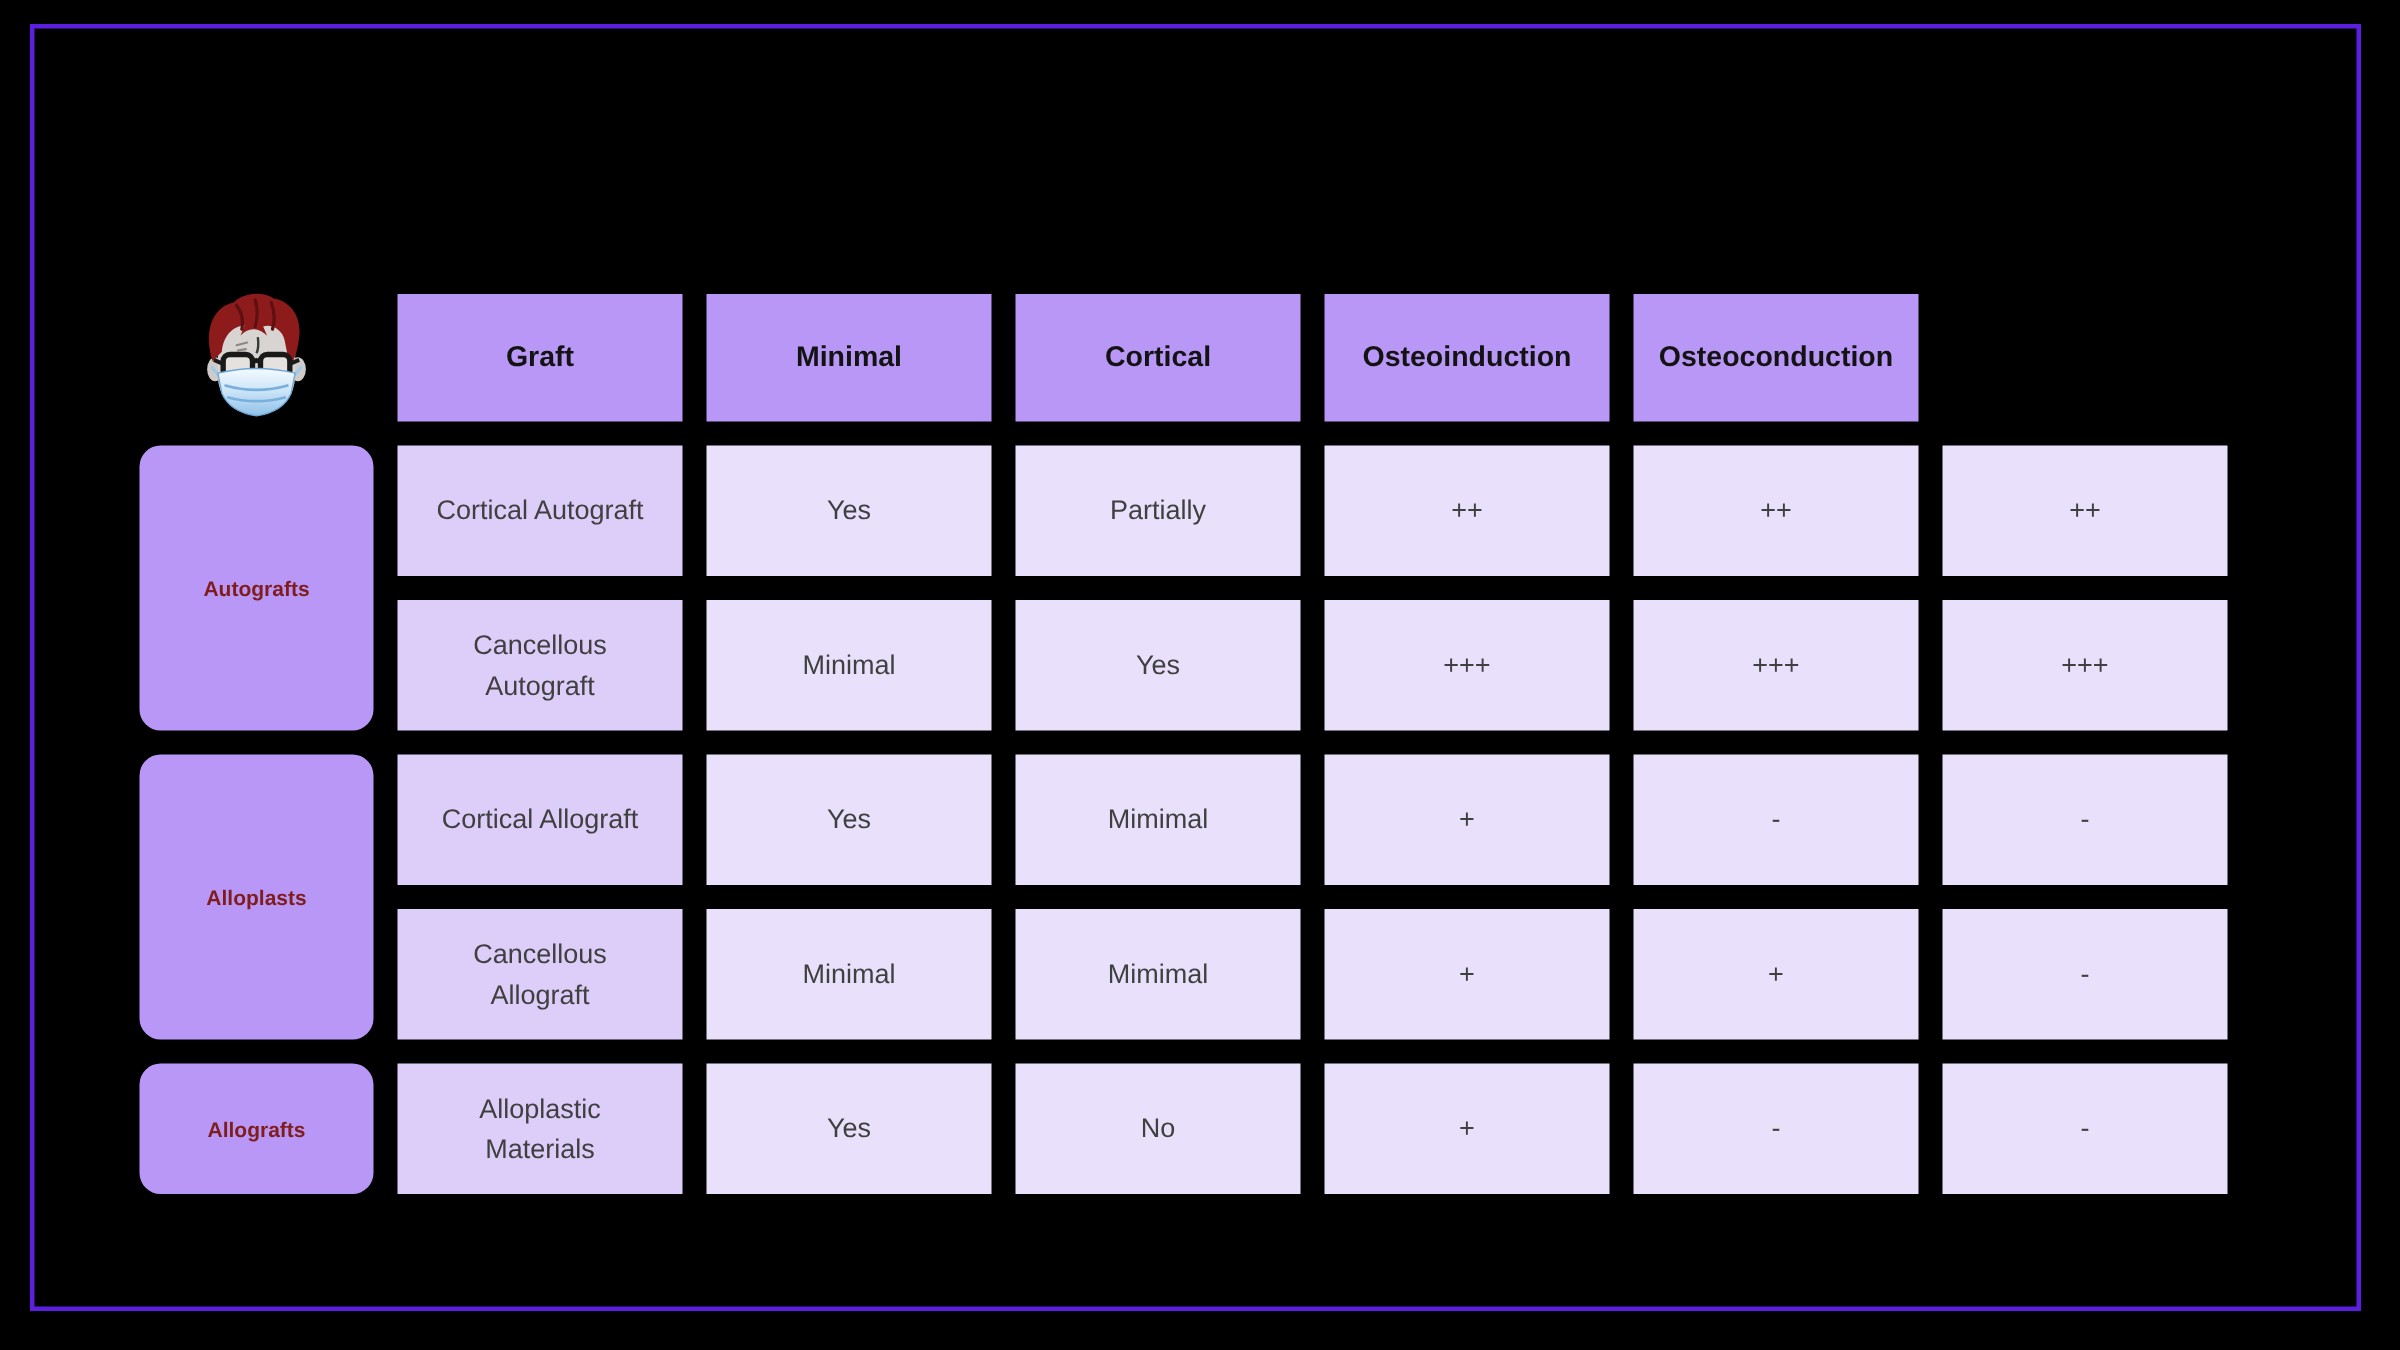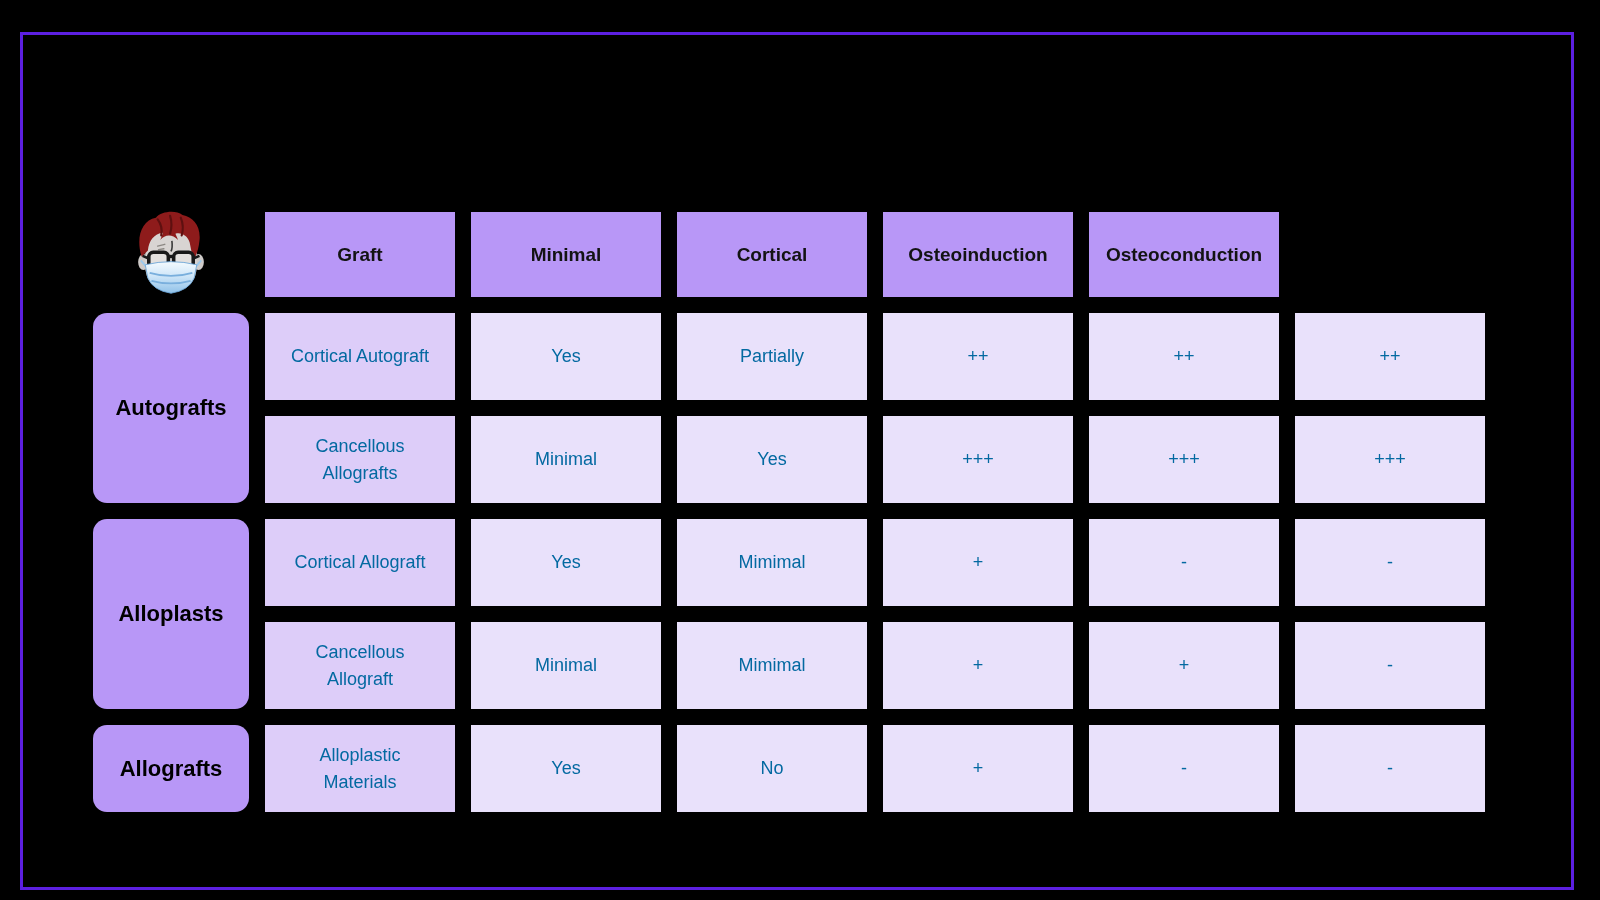--- a/index.html
+++ b/index.html
@@ -4,21 +4,21 @@
 <style>
   html,body{margin:0;padding:0;}
   body{
     width:1600px;height:900px;
     background:#000000;
     overflow:hidden;
     position:relative;
     font-family:"Liberation Sans","DejaVu Sans",sans-serif;
   }
   .frame{
-    position:absolute;left:20px;top:32px;
+    position:absolute;left:20px;top:16px;
     width:1554px;height:858px;
     border:3px solid #5c1fe0;
     box-sizing:border-box;
   }
   .table-grid{
     position:absolute;left:90px;top:193px;
     display:grid;
     grid-template-columns:156px repeat(6,190px);
     grid-template-rows:85px repeat(5,87px);
     column-gap:16px;row-gap:16px;
@@ -26,28 +26,28 @@
   .cell{
     display:flex;align-items:center;justify-content:center;
     text-align:center;box-sizing:border-box;
   }
   .header-cell{
     background:#b897f7;
     font-weight:700;font-size:19px;color:#131313;
   }
   .group-cell{
     background:#b897f7;
-    font-weight:700;font-size:22px;color:#000000;
+    font-weight:700;font-size:14px;color:#7f1d1d;
     border-radius:14px;
     grid-column:1;
   }
   .span2{grid-row:auto / span 2;}
   .data-cell{
     background:#e9e1fb;
-    font-size:18px;color:#0369a1;
+    font-size:18px;color:#404040;
     line-height:1.45;
   }
   .c-graft{background:#ddcdf9;}
   .wrap-narrow{max-width:140px;}
   .avatar-cell{background:transparent;}
   .avatar-cell svg{width:80px;height:90px;}
 </style>
 </head>
 <body>
 
@@ -90,21 +90,21 @@
     <div class="cell data-cell c-graft">
         <span class="wrap-narrow">Cortical Autograft</span>
       </div>
     <div class="cell data-cell">Yes</div>
     <div class="cell data-cell">Partially</div>
     <div class="cell data-cell">++</div>
     <div class="cell data-cell">++</div>
     <div class="cell data-cell">++</div>
 
     <div class="cell data-cell c-graft">
-        <span class="wrap-narrow">Cancellous Allografts</span>
+        <span class="wrap-narrow">Cancellous Autograft</span>
       </div>
     <div class="cell data-cell">Minimal</div>
     <div class="cell data-cell">Yes</div>
     <div class="cell data-cell">+++</div>
     <div class="cell data-cell">+++</div>
     <div class="cell data-cell">+++</div>
 
     <div class="cell group-cell span2">Alloplasts</div>
 
     <div class="cell data-cell c-graft">

